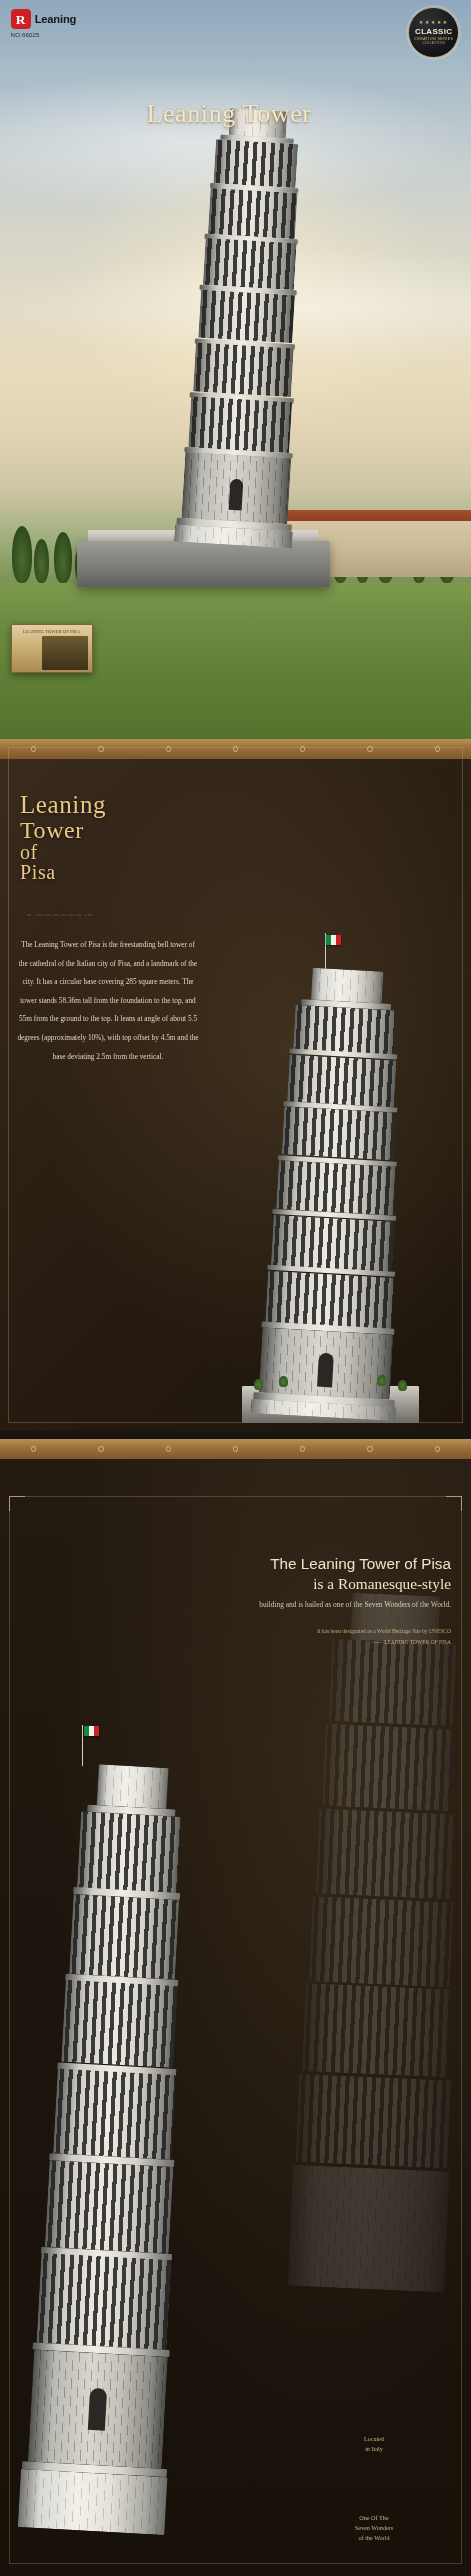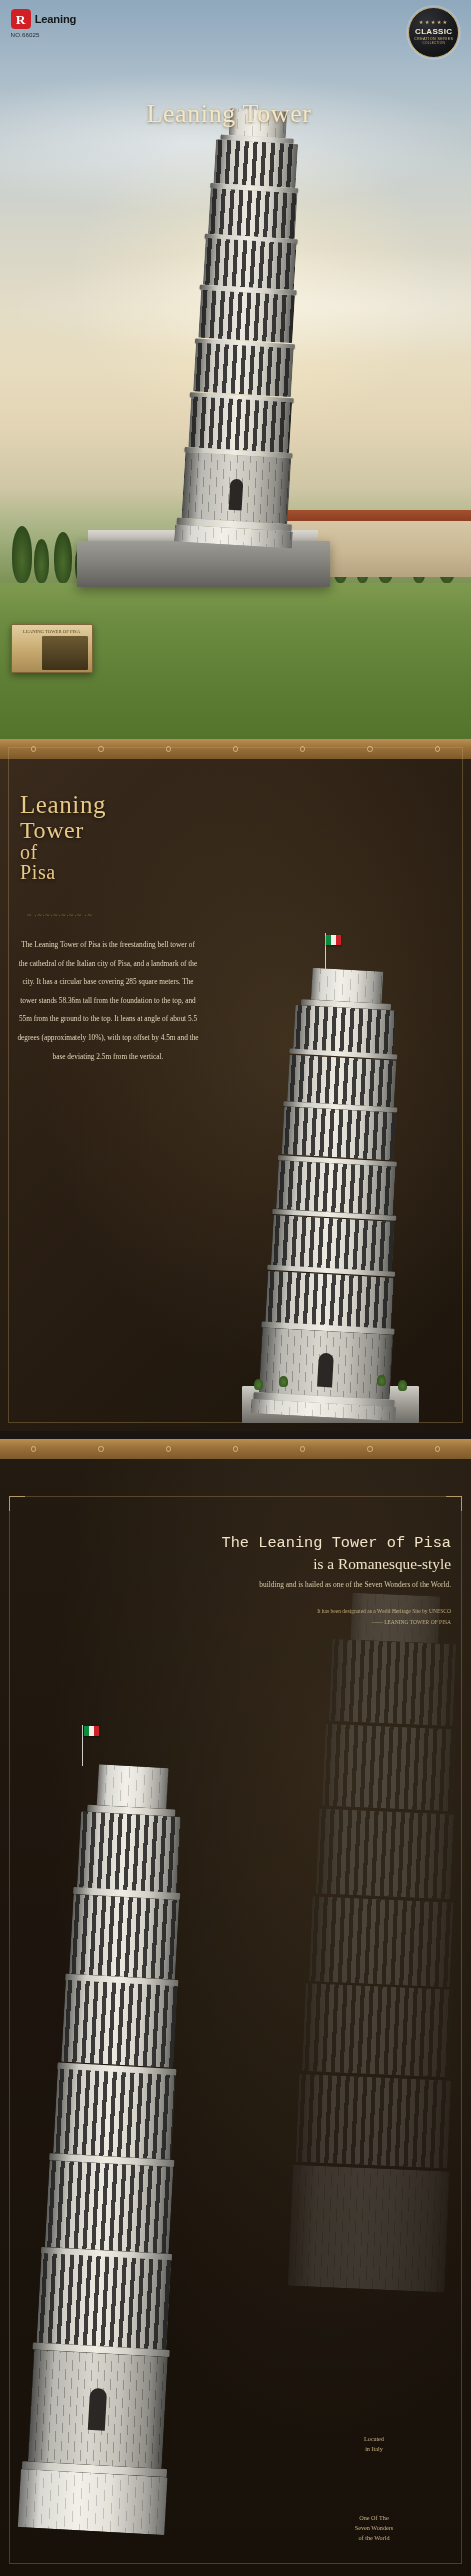--- a/index.html
+++ b/index.html
@@ -289,22 +289,22 @@
   }
   .p3-corner {
     position: absolute; width: 15.3px; height: 15.3px;
     border-color: rgba(214,182,124,0.75); border-style: solid; border-width: 0;
   }
   .p3-head {
     position: absolute; right: 20px; top: 75px; width: 330px;
     text-align: right;
   }
   .p3-h1 {
-    font-family: Liberation Mono, monospace;
-    color: #f1e3c6; font-size: 15.3px; line-height: 1.3;
+    font-family: Liberation Sans, sans-serif;
+    color: #f1e3c6; font-size: 15.3px; line-height: 1.3; margin-top: 20px;
   }
   .p3-h2 {
     font-family: "Liberation Serif", serif;
     color: #f1e3c6; font-size: 15.3px; line-height: 1.3;
   }
   .p3-sub {
     font-family: "Liberation Serif", serif;
     color: #d9c9a6; font-size: 7.4px; margin-top: 5.3px; line-height: 1.6;
   }
   .p3-note {

